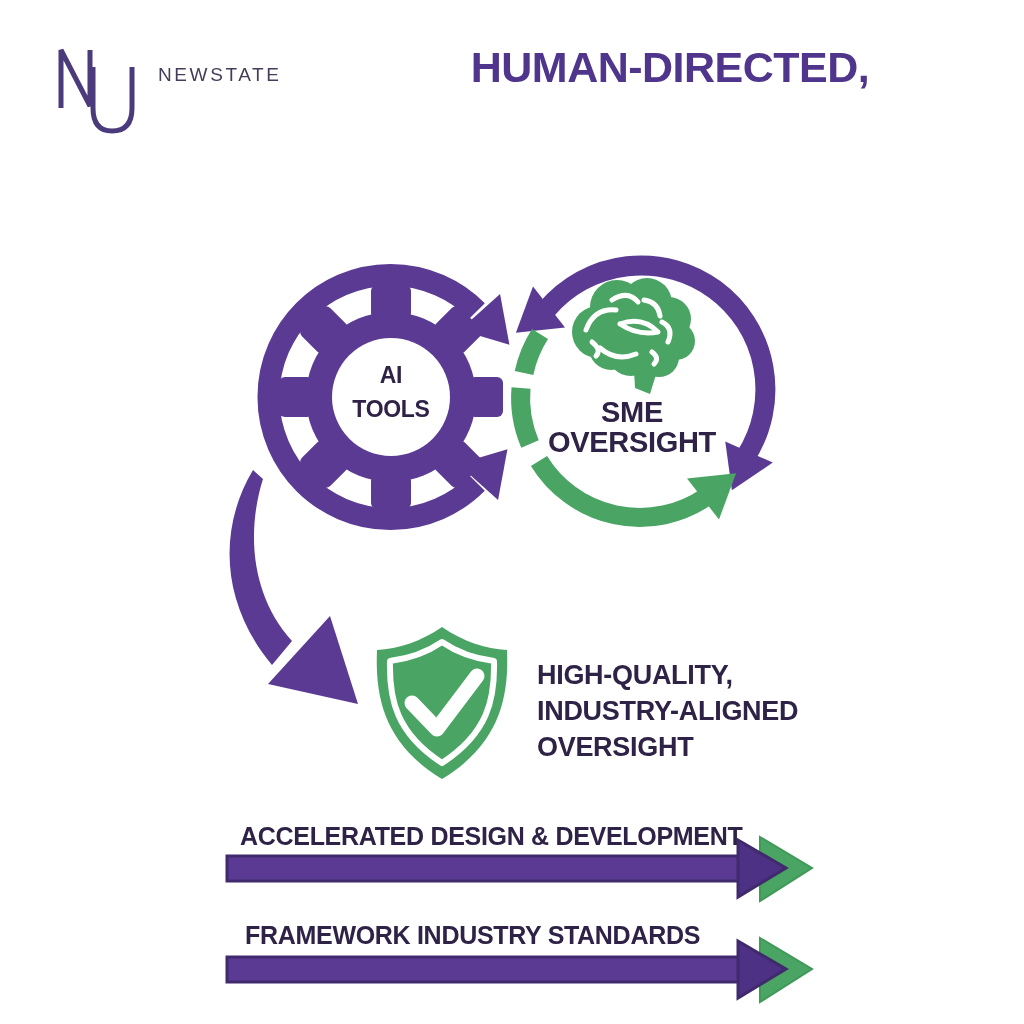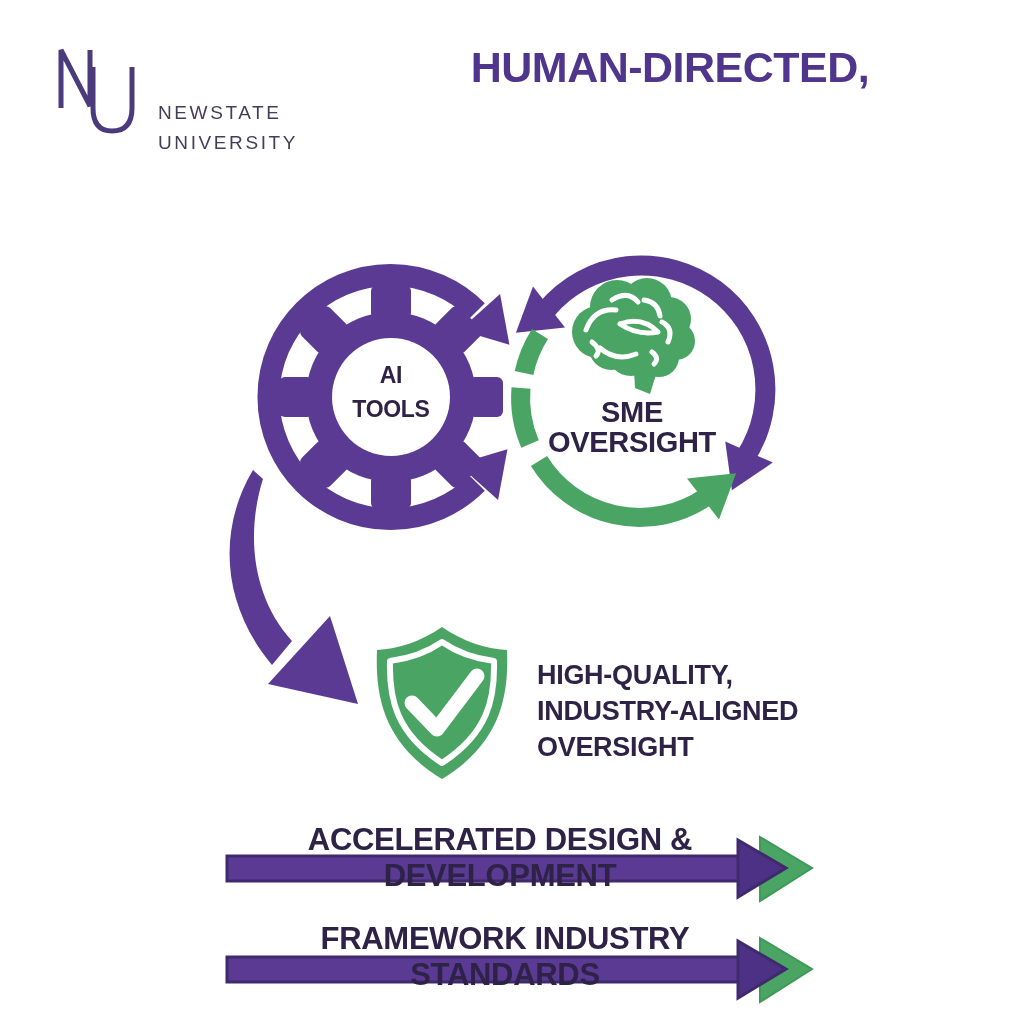--- a/index.html
+++ b/index.html
@@ -23,21 +23,21 @@
   
   .logo-text{color:var(--logo_gray);font-size:19px;letter-spacing:2.6px;font-weight:400;line-height:30px;}
   .title{
     color:var(--purple_title);font-weight:bold;font-size:43px;line-height:46px;
     text-align:center;letter-spacing:-0.5px;
   }
   .node-label{color:var(--ink);font-weight:bold;text-align:center;letter-spacing:-0.3px;}
   .gear-label{font-size:23px;line-height:34px;}
   .sme-label{font-size:29px;line-height:30px;}
   .outcome-label{color:var(--ink);font-weight:bold;font-size:27px;line-height:36px;letter-spacing:-0.3px;}
-  .bar-label{color:var(--ink);font-weight:bold;font-size:31px;letter-spacing:-0.3px;text-align:center;}
+  .bar-label{color:var(--ink);font-weight:bold;font-size:25px;letter-spacing:-0.3px;text-align:left;}
 </style>
 </head>
 <body>
 
 <div class="canvas">
 
   <svg class="layer" viewBox="0 0 1024 1024">
 
     <g stroke="var(--logo_purple)" stroke-width="5" fill="none" stroke-linecap="butt">
       <path d="M61 108 V50 L90 106 V50"></path>
@@ -130,23 +130,22 @@
       <polygon class="f-purple-mid edge-purple" points="738,840 786,868 738,897"></polygon>
     </g>
 
     <g>
       <polygon class="f-green edge-green" points="760,938 812,969 760,1002"></polygon>
       <rect class="f-purple edge-purple" x="227" y="957" width="515" height="25"></rect>
       <polygon class="f-purple-mid edge-purple" points="738,941 786,969 738,998"></polygon>
     </g>
   </svg>
 
-  <div class="abs logo-text" style="left:158px;top:60px;margin-top:38px;">
+  <div class="abs logo-text" style="left:158px;top:60px;">
     <div>NEWSTATE</div>
-    <div>UNIVERSITY</div>
   </div>
 
   <div class="abs title" style="left:370px;top:44px;width:600px;">
     <div>HUMAN-DIRECTED,</div>
   </div>
 
   <div class="abs node-label gear-label" style="left:321px;top:358px;width:140px;">
     <div>AI</div>
     <div>TOOLS</div>
   </div>

